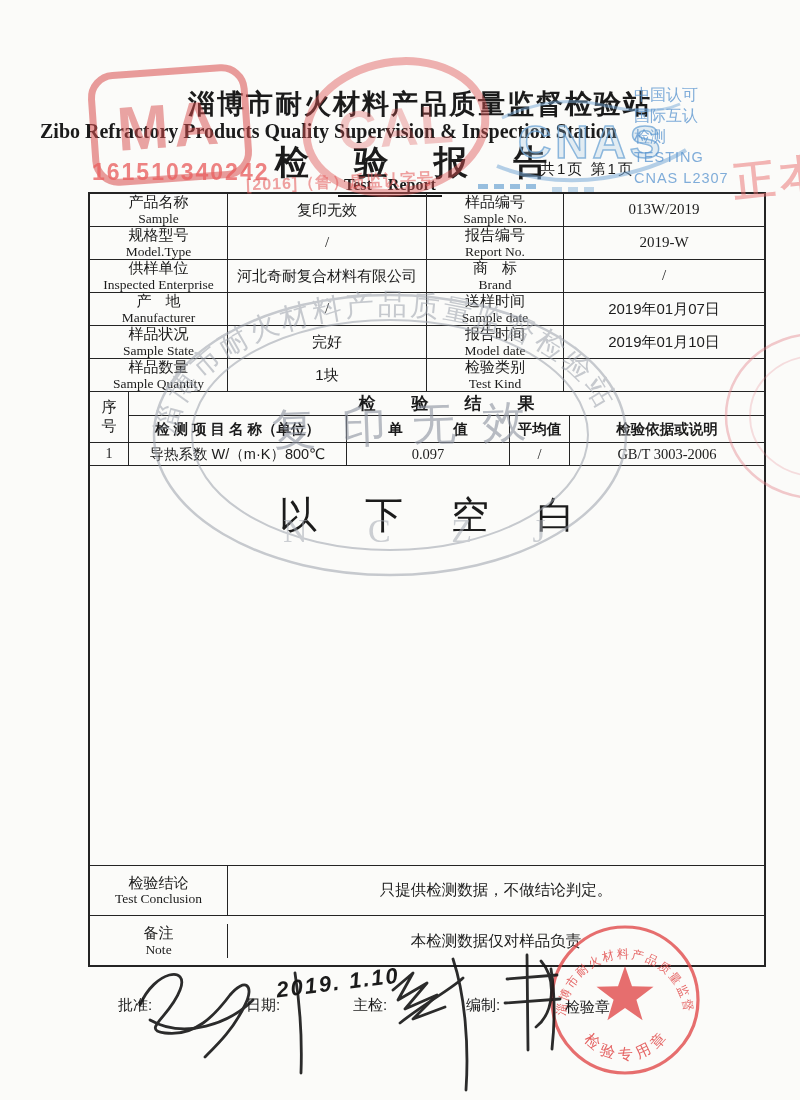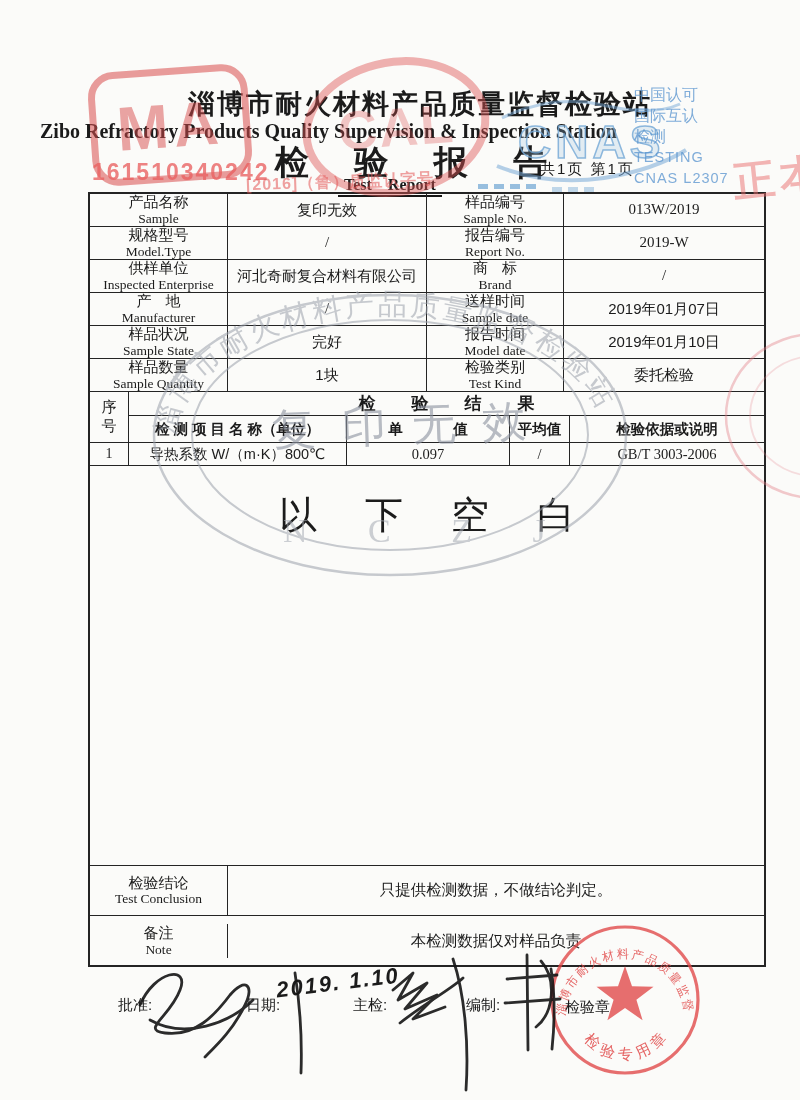--- a/index.html
+++ b/index.html
@@ -174,21 +174,20 @@
   <div class="trow h33">
     <div class="cell w1">
       <span class="cn">样品数量</span>
       <span class="en">Sample Quantity</span>
       </div>
     <div class="cell w2 val">1块</div>
     <div class="cell w3">
       <span class="cn">检验类别</span>
       <span class="en">Test Kind</span>
       </div>
-    <div class="cell w4 val last">委托检验</div>
   </div>
 
   <div class="results">
     <div class="rcell" style="left:0;top:0;width:39px;height:51px;flex-direction:column;font-size:15px;line-height:1.25;">
       <span>序</span>
       <span>号</span>
     </div>
     <div class="rcell noR sec-title" style="left:39px;top:0;width:635px;height:24px;">检验结果</div>
     <div class="rcell subhdr" style="left:39px;top:24px;width:218px;height:27px;">检 测 项 目 名 称（单位）</div>
     <div class="rcell subhdr" style="left:257px;top:24px;width:163px;height:27px;letter-spacing:18px;text-indent:18px;">单　值</div>

